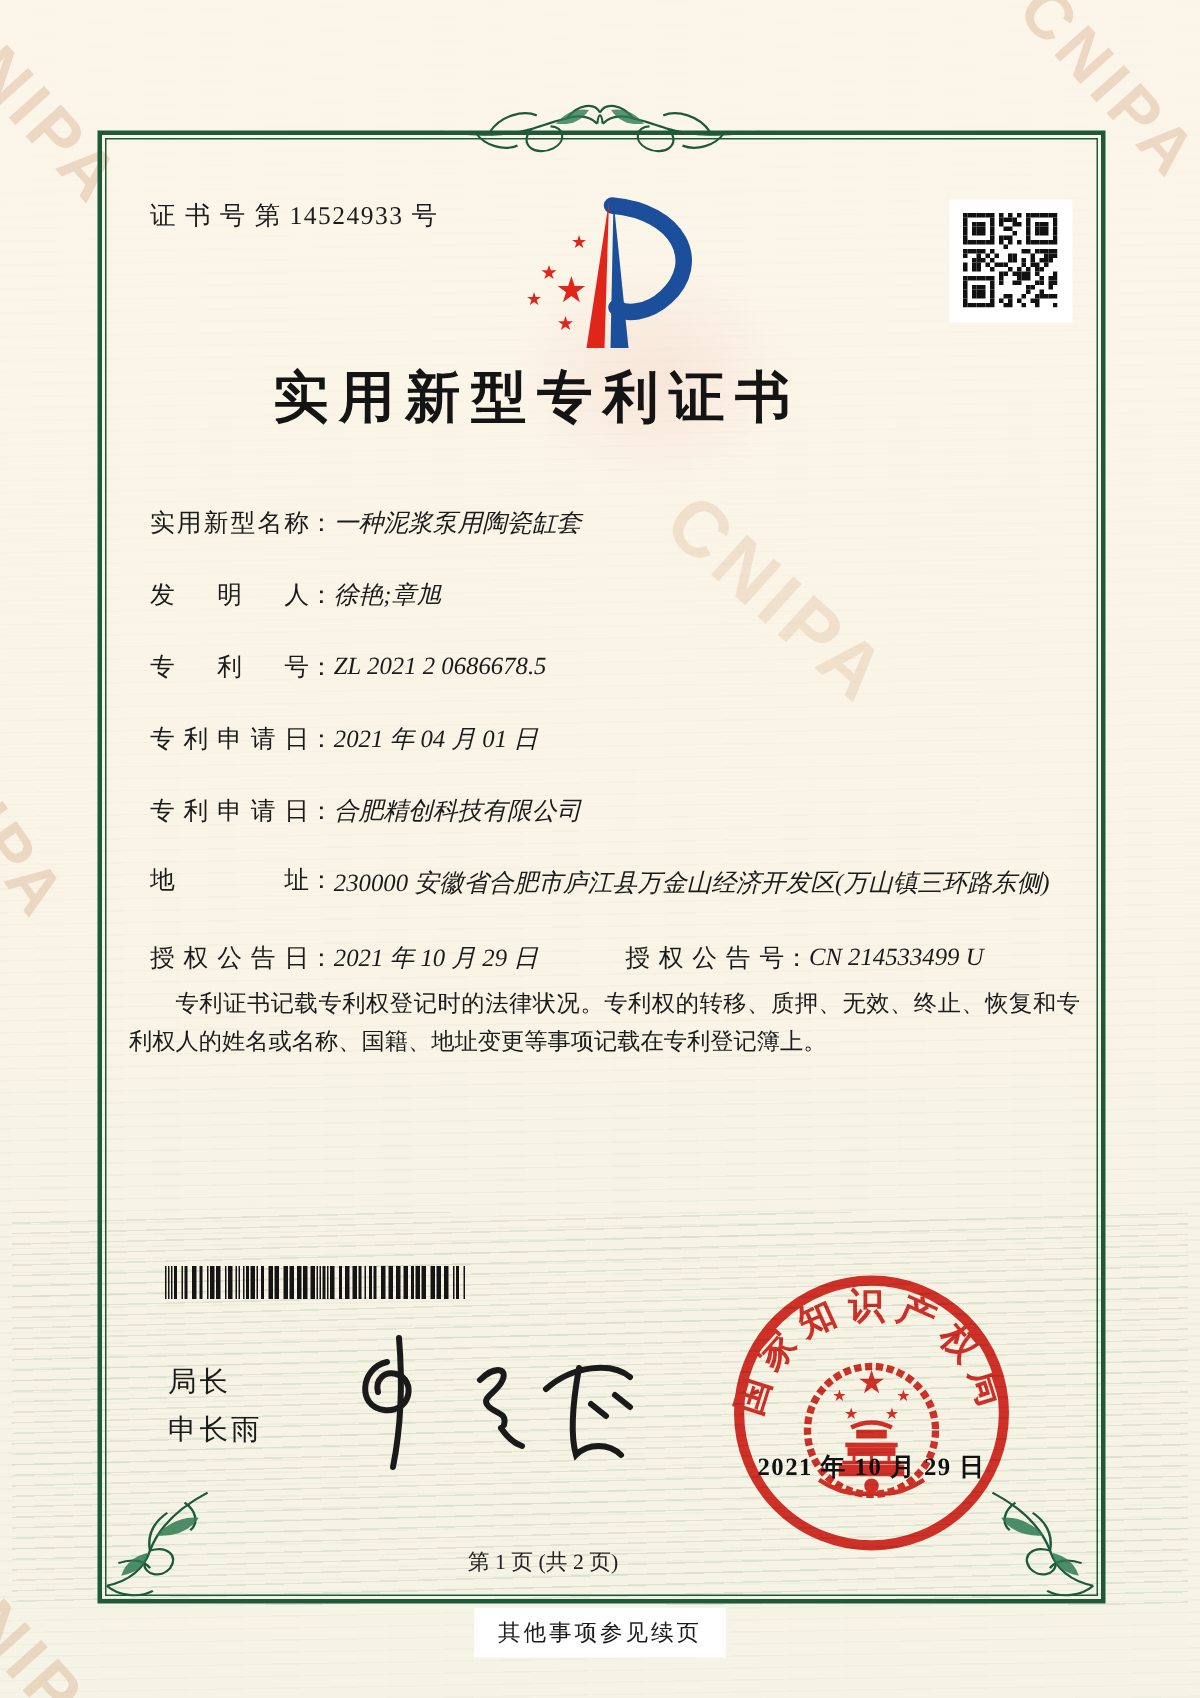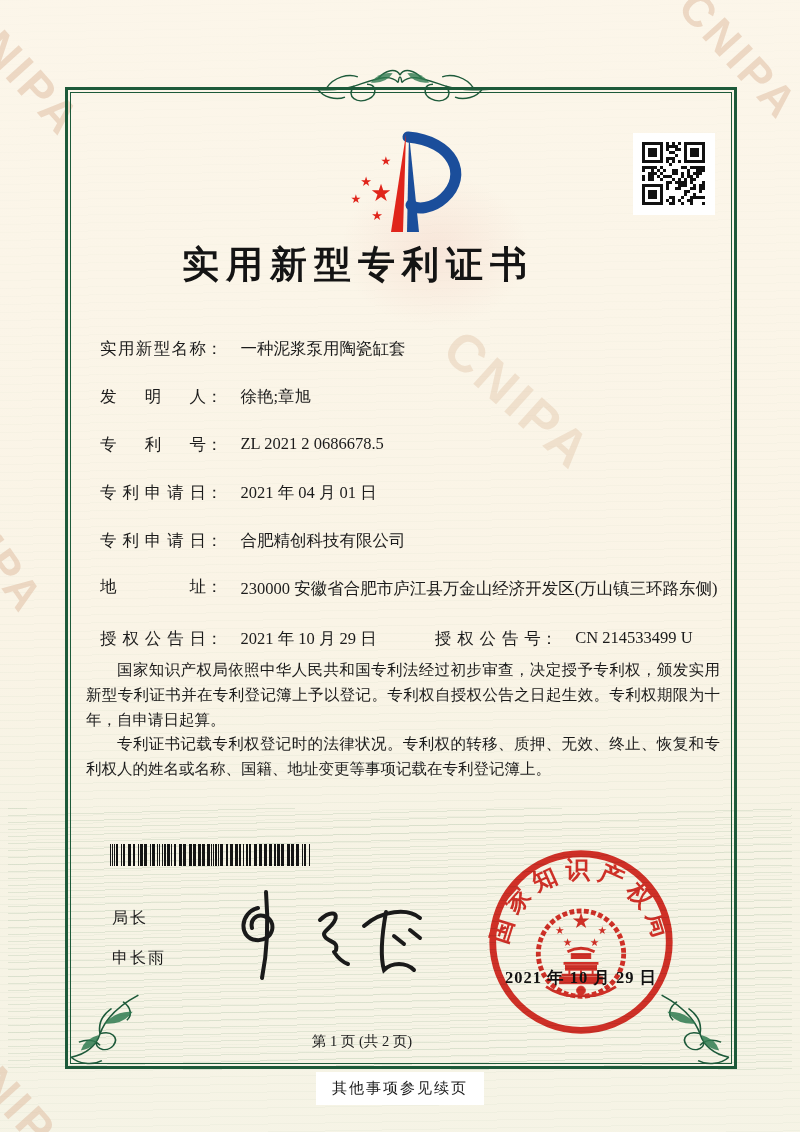--- a/index.html
+++ b/index.html
@@ -44,31 +44,31 @@
   .qr-box{position:absolute;left:633px;top:133px;width:82px;height:82px;background:#fff;}
   .qr-box svg{position:absolute;left:9px;top:9px;}
   .title{
     position:absolute;left:0;top:240px;width:716px;text-align:center;
     font-size:37px;font-weight:bold;color:#141414;letter-spacing:7px;
   }
   .fields{position:absolute;left:100px;top:336px;width:620px;font-size:16.5px;color:#1b1b1b;}
   .frow{position:absolute;left:0;white-space:nowrap;}
   .f-label{display:inline-block;width:106px;text-align:justify;text-align-last:justify;vertical-align:top;}
   .f-colon{display:inline-block;vertical-align:top;}
-  .f-value{display:inline-block;vertical-align:top;margin-left:18px;}
+  .f-value{display:inline-block;vertical-align:top;margin-left:0;font-style:italic;}
   .f-value-wrap{white-space:normal;max-width:484px;line-height:25px;text-align:center;}
   .frow-last .pair2{margin-left:54px;}
   .paras{
     position:absolute;left:86px;top:658px;width:634px;font-size:15.5px;line-height:24.8px;
     color:#1b1b1b;text-align:justify;
   }
   .paras p{margin:0;text-indent:2em;}
   .barcode{position:absolute;left:110px;top:844px;width:206px;height:22px;}
-  .signer{position:absolute;left:112px;top:908px;font-size:16px;color:#1b1b1b;letter-spacing:2px;}
-  .signer .name{margin-top:19px;}
+  .signer{position:absolute;left:112px;top:908px;font-size:19px;color:#1b1b1b;letter-spacing:2px;}
+  .signer .name{margin-top:6px;}
   .signature{position:absolute;left:222px;top:886px;width:210px;height:100px;}
   .seal{position:absolute;left:484px;top:845px;width:194px;height:194px;mix-blend-mode:multiply;opacity:.94;}
   .seal-date{
     position:absolute;left:488px;top:967px;width:186px;text-align:center;
     font-size:16.5px;font-weight:bold;color:#111;letter-spacing:1px;
   }
   .page-note{position:absolute;left:0;top:1032px;width:724px;text-align:center;font-size:14.5px;color:#222;}
   .footer-note-box{
     position:absolute;left:50%;top:1072px;transform:translateX(-50%);
     background:#ffffff;padding:7px 16px;font-size:15px;color:#1b1b1b;letter-spacing:2px;
@@ -136,20 +136,21 @@
         <path d="M62,22 C52,30 48,40 50,52"></path>
         <path d="M28,62 C38,58 46,60 50,66"></path>
         <path d="M20,80 C28,88 42,90 52,84"></path>
         <path d="M74,14 C82,20 84,30 78,36"></path>
         <path d="M54,40 q14,-16 30,-14 q-10,16 -30,14z" fill="#2f7a50" stroke="none" opacity=".85"></path>
         <path d="M30,72 q4,-14 18,-18 q0,14 -18,18z" fill="#2f7a50" stroke="none" opacity=".85"></path>
       </g>
     </svg>
   </div>
 
+  <div class="cert-no">证 书 号 第 14524933 号</div>
 
   <div class="logo">
     <svg viewBox="0 0 130 106" width="130" height="106">
       <path d="M63,6 C108,10 124,44 99,67 C87,78 72,79 66,74" stroke="#1b4e9b" stroke-width="11" fill="none" stroke-linecap="round"></path>
       <polygon points="61,3 46,101 58,101" fill="#e0251b"></polygon>
       <polygon points="64,3 62,101 74,101" fill="#1b4e9b"></polygon>
       <g fill="#e0251b" font-family="'DejaVu Sans',sans-serif" text-anchor="middle">
         <text x="41" y="34" font-size="12">★</text>
         <text x="21" y="55" font-size="13">★</text>
         <text x="11" y="72" font-size="12">★</text>
@@ -403,21 +404,20 @@
     <div class="frow" style="top:240px;">
       <span class="f-label">地址</span><span class="f-colon">：</span><span class="f-value f-value-wrap">230000 安徽省合肥市庐江县万金山经济开发区(万山镇三环路东侧)</span>
     </div>
     <div class="frow frow-last" style="top:292px;">
       <span class="pair1"><span class="f-label">授权公告日</span><span class="f-colon">：</span><span class="f-value">2021 年 10 月 29 日</span></span>
       <span class="pair2"><span class="f-label">授权公告号</span><span class="f-colon">：</span><span class="f-value">CN 214533499 U</span></span>
     </div>
   </div>
 
   <div class="paras">
-    <p>国家知识产权局依照中华人民共和国专利法经过初步审查，决定授予专利权，颁发实用新型专利证书并在专利登记簿上予以登记。专利权自授权公告之日起生效。专利权期限为十年，自申请日起算。</p>
     <p>专利证书记载专利权登记时的法律状况。专利权的转移、质押、无效、终止、恢复和专利权人的姓名或名称、国籍、地址变更等事项记载在专利登记簿上。</p>
   </div>
 
   <div class="barcode">
     <svg id="barcode-svg" width="206" height="22" viewBox="0 0 206 22">
         <rect x="0" y="0" width="1" height="22" fill="#141414"></rect>
         <rect x="2" y="0" width="1" height="22" fill="#141414"></rect>
         <rect x="4" y="0" width="1" height="22" fill="#141414"></rect>
         <rect x="6" y="0" width="2" height="22" fill="#141414"></rect>
         <rect x="11" y="0" width="1" height="22" fill="#141414"></rect>

